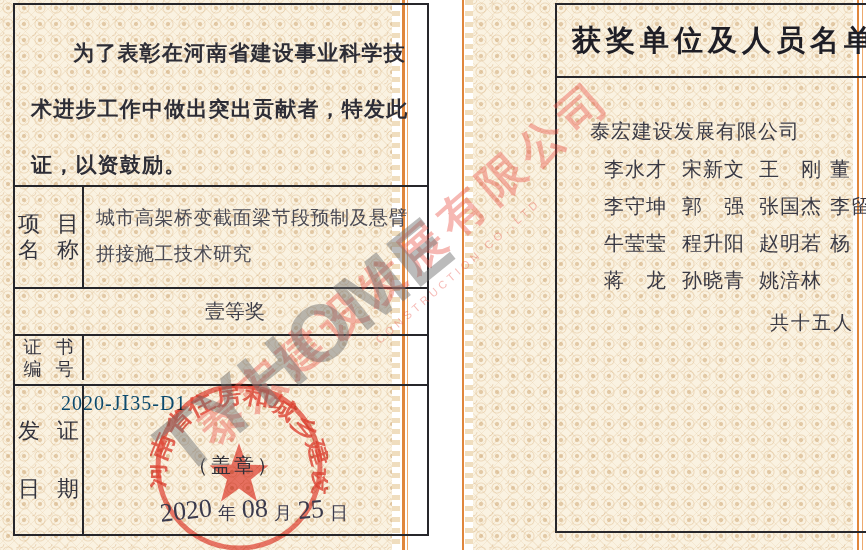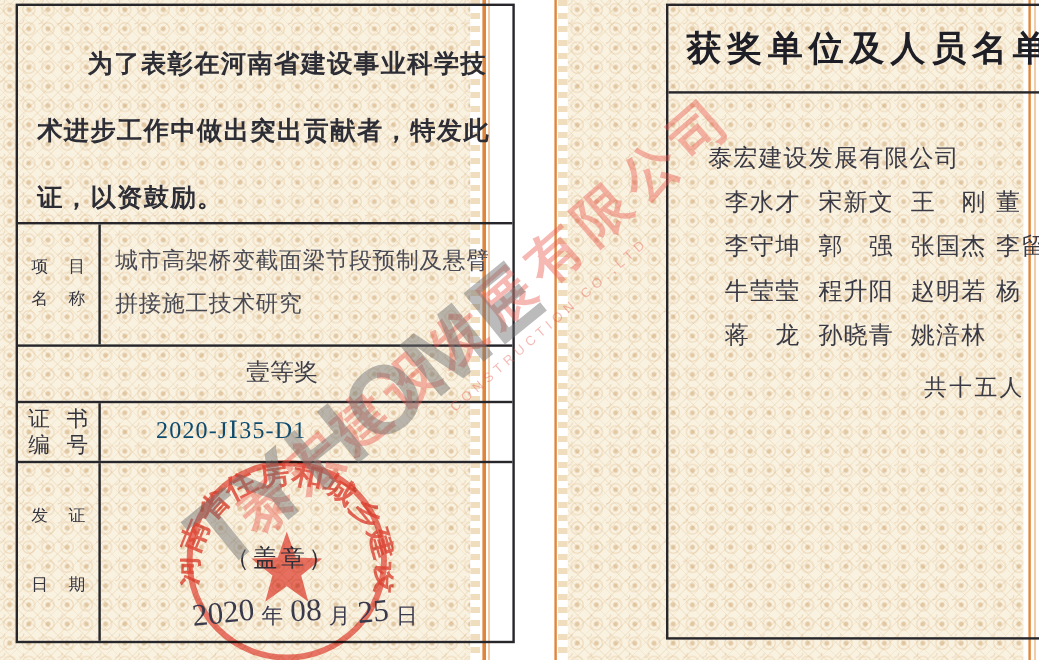--- a/index.html
+++ b/index.html
@@ -36,24 +36,24 @@
   .frame-right{left:555px;top:3px;width:340px;height:530px;display:flex;flex-direction:column;}
   
   .intro{height:182px;border-bottom:2px solid #26262b;box-sizing:border-box;
     padding:20px 16px 0 16px;font-size:21px;line-height:56px;font-weight:700;
     color:#2d2d36;text-indent:2em;letter-spacing:1.2px;}
   .trow{display:flex;border-bottom:2px solid #26262b;box-sizing:border-box;}
   .trow:last-child{border-bottom:none;flex:1;}
   .tlabel{width:69px;border-right:2px solid #26262b;box-sizing:border-box;
     display:flex;flex-direction:column;align-items:center;justify-content:center;
     color:#34343e;}
-  .lab-line{font-size:14px;letter-spacing:17px;margin-right:-17px;line-height:26px;white-space:nowrap;}
+  .lab-line{font-size:22px;letter-spacing:17px;margin-right:-17px;line-height:26px;white-space:nowrap;}
   .row-project{height:102px;}
   .row-award{height:47px;}
-  .row-certno{height:50px;}
+  .row-certno{height:50px;flex-direction:column;}
   .row-award .lab-line,.row-certno .lab-line{font-size:18px;line-height:22px;letter-spacing:14px;margin-right:-14px;}
   .row-date .tlabel{gap:32px;}
   .tvalue{flex:1;color:#4a4a54;position:relative;padding-left:28px;}
   .val-project{font-size:19px;line-height:36px;padding:13px 8px 0 12px;letter-spacing:.5px;}
   .val-award{font-size:20px;line-height:45px;text-align:center;color:#3e3e48;}
   .val-certno{font-size:20px;line-height:47px;padding-left:46px;color:#0c4a6e;letter-spacing:1px;}
   .seal-hint{position:absolute;left:104px;top:66px;font-size:20px;letter-spacing:3px;color:#2f2f38;z-index:3;}
   .date-line{position:absolute;left:76px;top:110px;z-index:3;color:#3a3a4d;white-space:nowrap;}
   .date-line .num{font-size:26px;display:inline-block;}
   .date-line .n1{transform:rotate(-6deg);}

